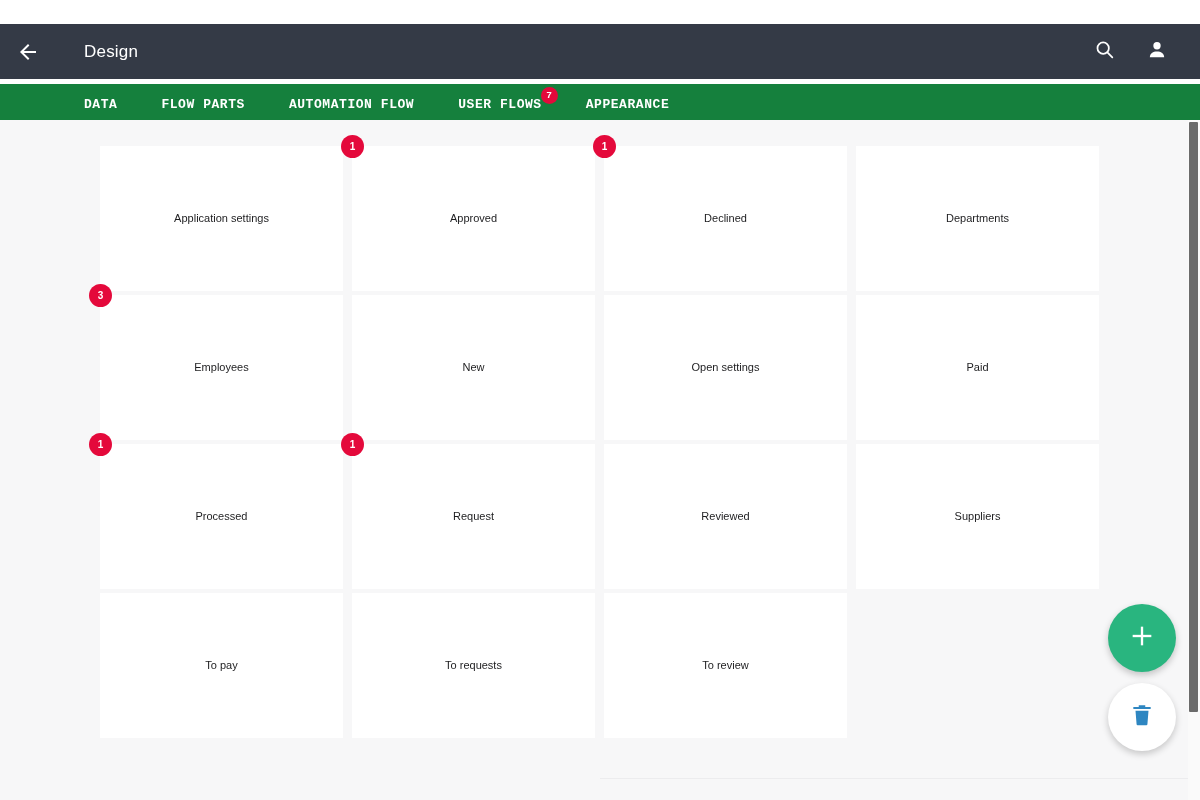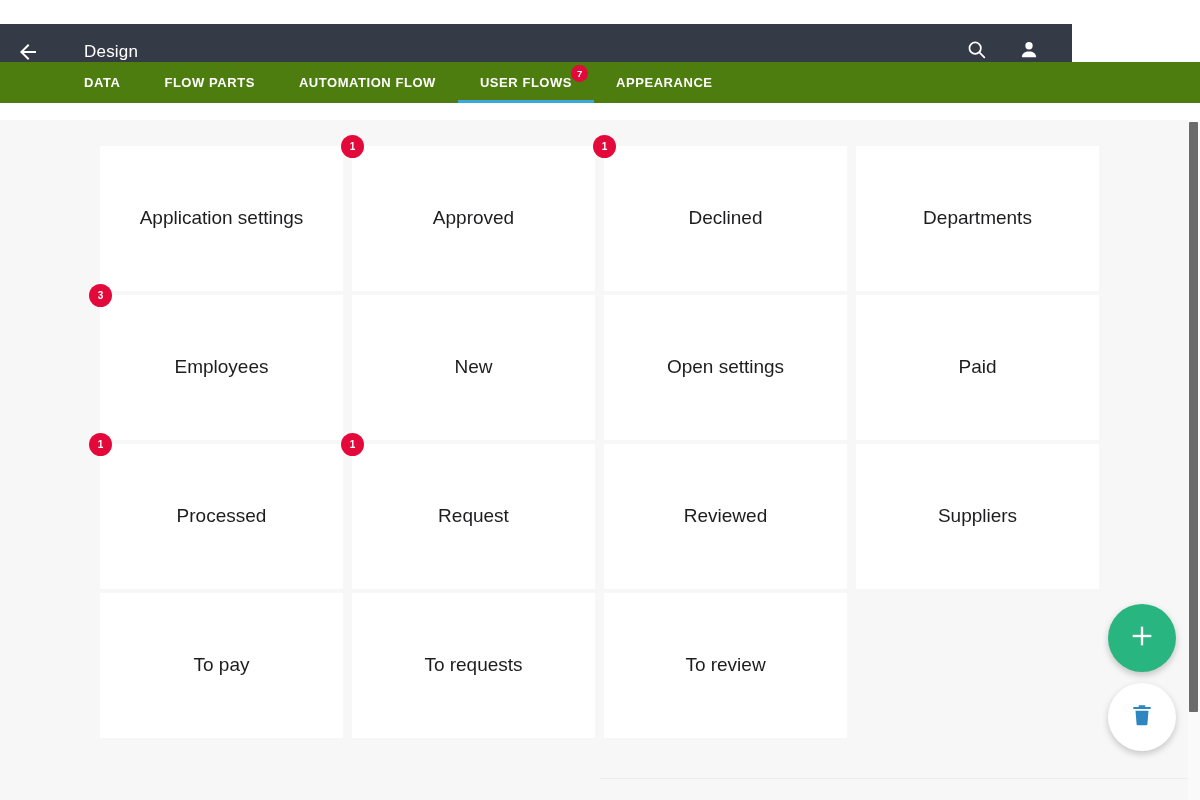--- a/index.html
+++ b/index.html
@@ -24,21 +24,21 @@
     position: absolute;
     left: 0; top: 0;
     width: 1200px; height: 24px;
     background: #ffffff;
   }
 
   
   .appbar {
     position: absolute;
     left: 0; top: 24px;
-    width: 1072px; height: 55px;
+    width: 1200px; height: 55px;
     background: #343a46;
     display: flex;
     align-items: center;
   }
   .back-btn {
     width: 56px; height: 55px;
     display: flex; align-items: center; justify-content: center;
     cursor: pointer;
   }
   .back-btn svg { display: block; }
@@ -59,26 +59,27 @@
   }
   .appbar-icon {
     width: 34px; height: 34px;
     display: flex; align-items: center; justify-content: center;
     cursor: pointer;
   }
 
   
   .tabbar {
     position: absolute;
-    left: 0; top: 62px;
+    left: 0; top: 84px;
     width: 1200px; height: 41px;
-    background: #4d7c0f;
+    background: #15803d;
     display: flex;
     align-items: stretch;
     padding-left: 62px;
+    font-family: Liberation Mono, monospace;
   }
   .tab {
     position: relative;
     display: flex;
     align-items: center;
     padding: 0 22px;
     color: #ffffff;
     font-size: 13px;
     font-weight: bold;
     letter-spacing: .55px;
@@ -130,21 +131,21 @@
   .card {
     position: relative;
     height: 145px;
     background: #ffffff;
     display: flex;
     align-items: center;
     justify-content: center;
     cursor: pointer;
   }
   .card-label {
-    font-size: 19px;
+    font-size: 11px;
     color: #1d1d1f;
     text-align: center;
     padding: 0 10px;
     line-height: 1.3;
   }
   .card-badge {
     position: absolute;
     left: -11px;
     top: -11px;
     width: 23px; height: 23px;

